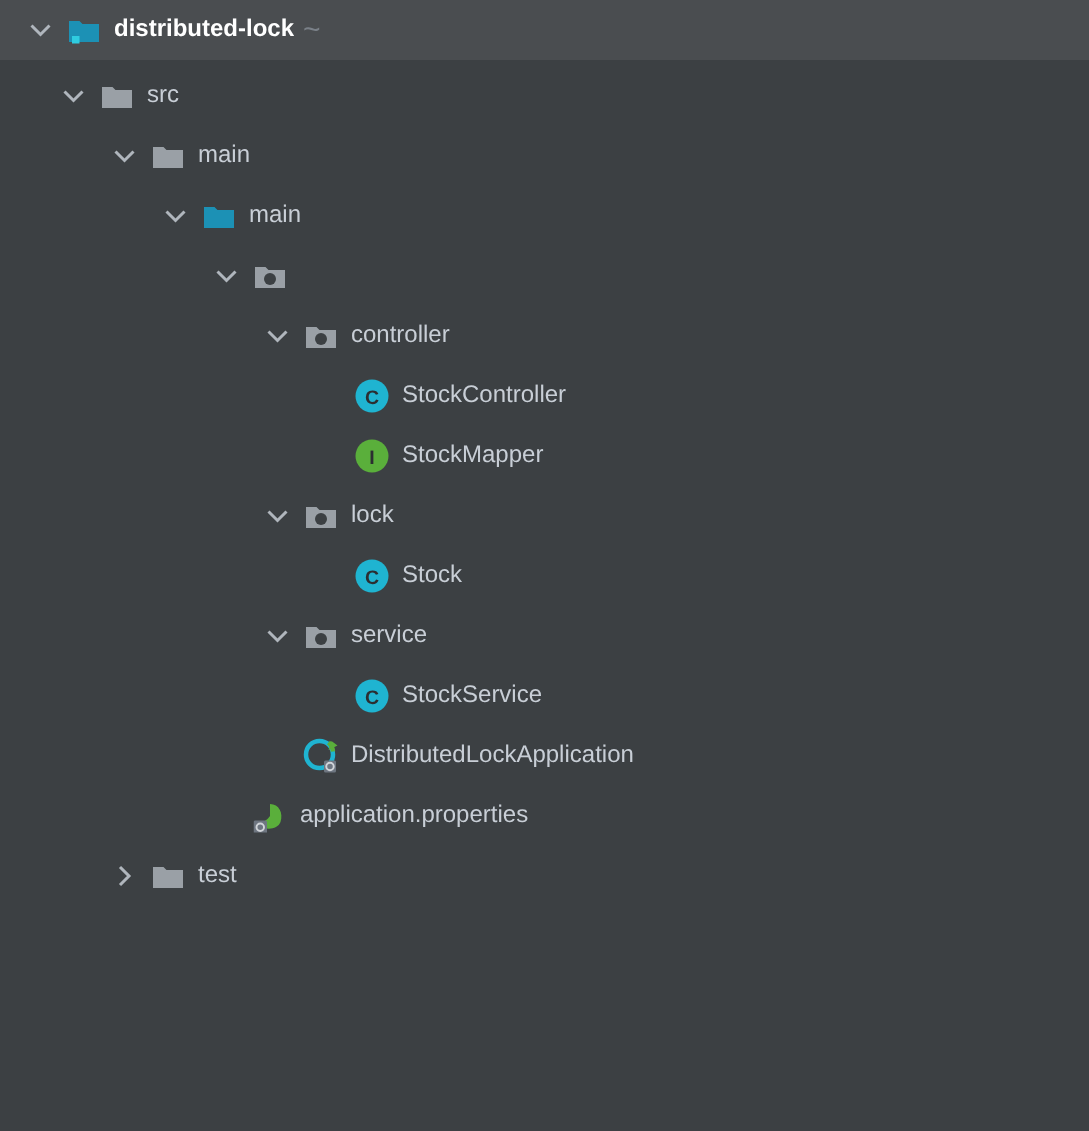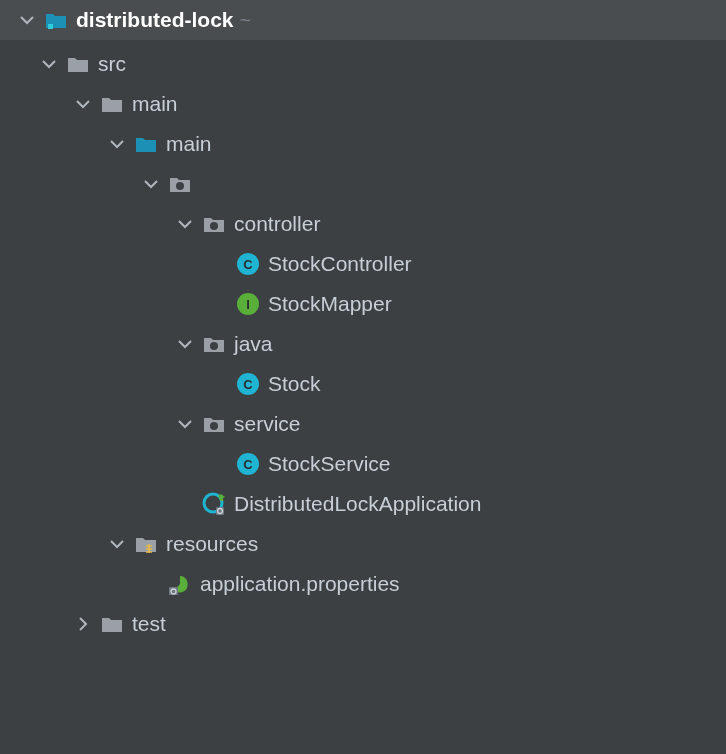--- a/index.html
+++ b/index.html
@@ -42,21 +42,21 @@
   }
   .arrow.blank { visibility: hidden; }
   .icon {
     width: 28px;
     display: inline-flex;
     align-items: center;
     justify-content: center;
     margin-right: 6px;
     flex-shrink:0;
   }
-  .label { font-size: 21px; }
+  .label { font-size: 16px; }
   .bold { font-weight: 700; color: #ffffff; }
   .dimpath { color: #7a8088; margin-left: 6px; font-weight: 400;}
 
   .circ {
     width: 22px; height: 22px; border-radius: 50%;
     display: inline-flex; align-items: center; justify-content: center;
     font-size: 13px; font-weight: 700; color: #2b2e31;
     font-family: Arial, sans-serif;
   }
   .c-blue { background: #1fb4d1; }
@@ -246,21 +246,21 @@
     <span class="arrow">
         <svg width="14" height="12">
           <use href="#chev-down"></use>
         </svg>
       </span>
     <span class="icon">
         <svg width="22" height="20">
           <use href="#folder-pkg"></use>
         </svg>
       </span>
-    <span class="label">java</span>
+    <span class="label">lock</span>
   </div>
 
   <div class="row">
     <span class="indent"></span>
       <span class="indent"></span>
       <span class="indent"></span>
       <span class="indent"></span>
       <span class="indent"></span>
       <span class="indent"></span>
     <span class="arrow blank">·</span>
@@ -311,36 +311,20 @@
       <span class="indent"></span>
     <span class="arrow blank">·</span>
     <span class="icon">
         <svg width="24" height="24">
           <use href="#spring-run"></use>
         </svg>
       </span>
     <span class="label">DistributedLockApplication</span>
   </div>
 
-  <div class="row">
-    <span class="indent"></span>
-      <span class="indent"></span>
-      <span class="indent"></span>
-    <span class="arrow">
-        <svg width="14" height="12">
-          <use href="#chev-down"></use>
-        </svg>
-      </span>
-    <span class="icon">
-        <svg width="22" height="20">
-          <use href="#folder-res"></use>
-        </svg>
-      </span>
-    <span class="label">resources</span>
-  </div>
 
 
   <div class="row">
     <span class="indent"></span>
       <span class="indent"></span>
       <span class="indent"></span>
       <span class="indent"></span>
     <span class="arrow blank">·</span>
     <span class="icon">
         <svg width="22" height="22">

